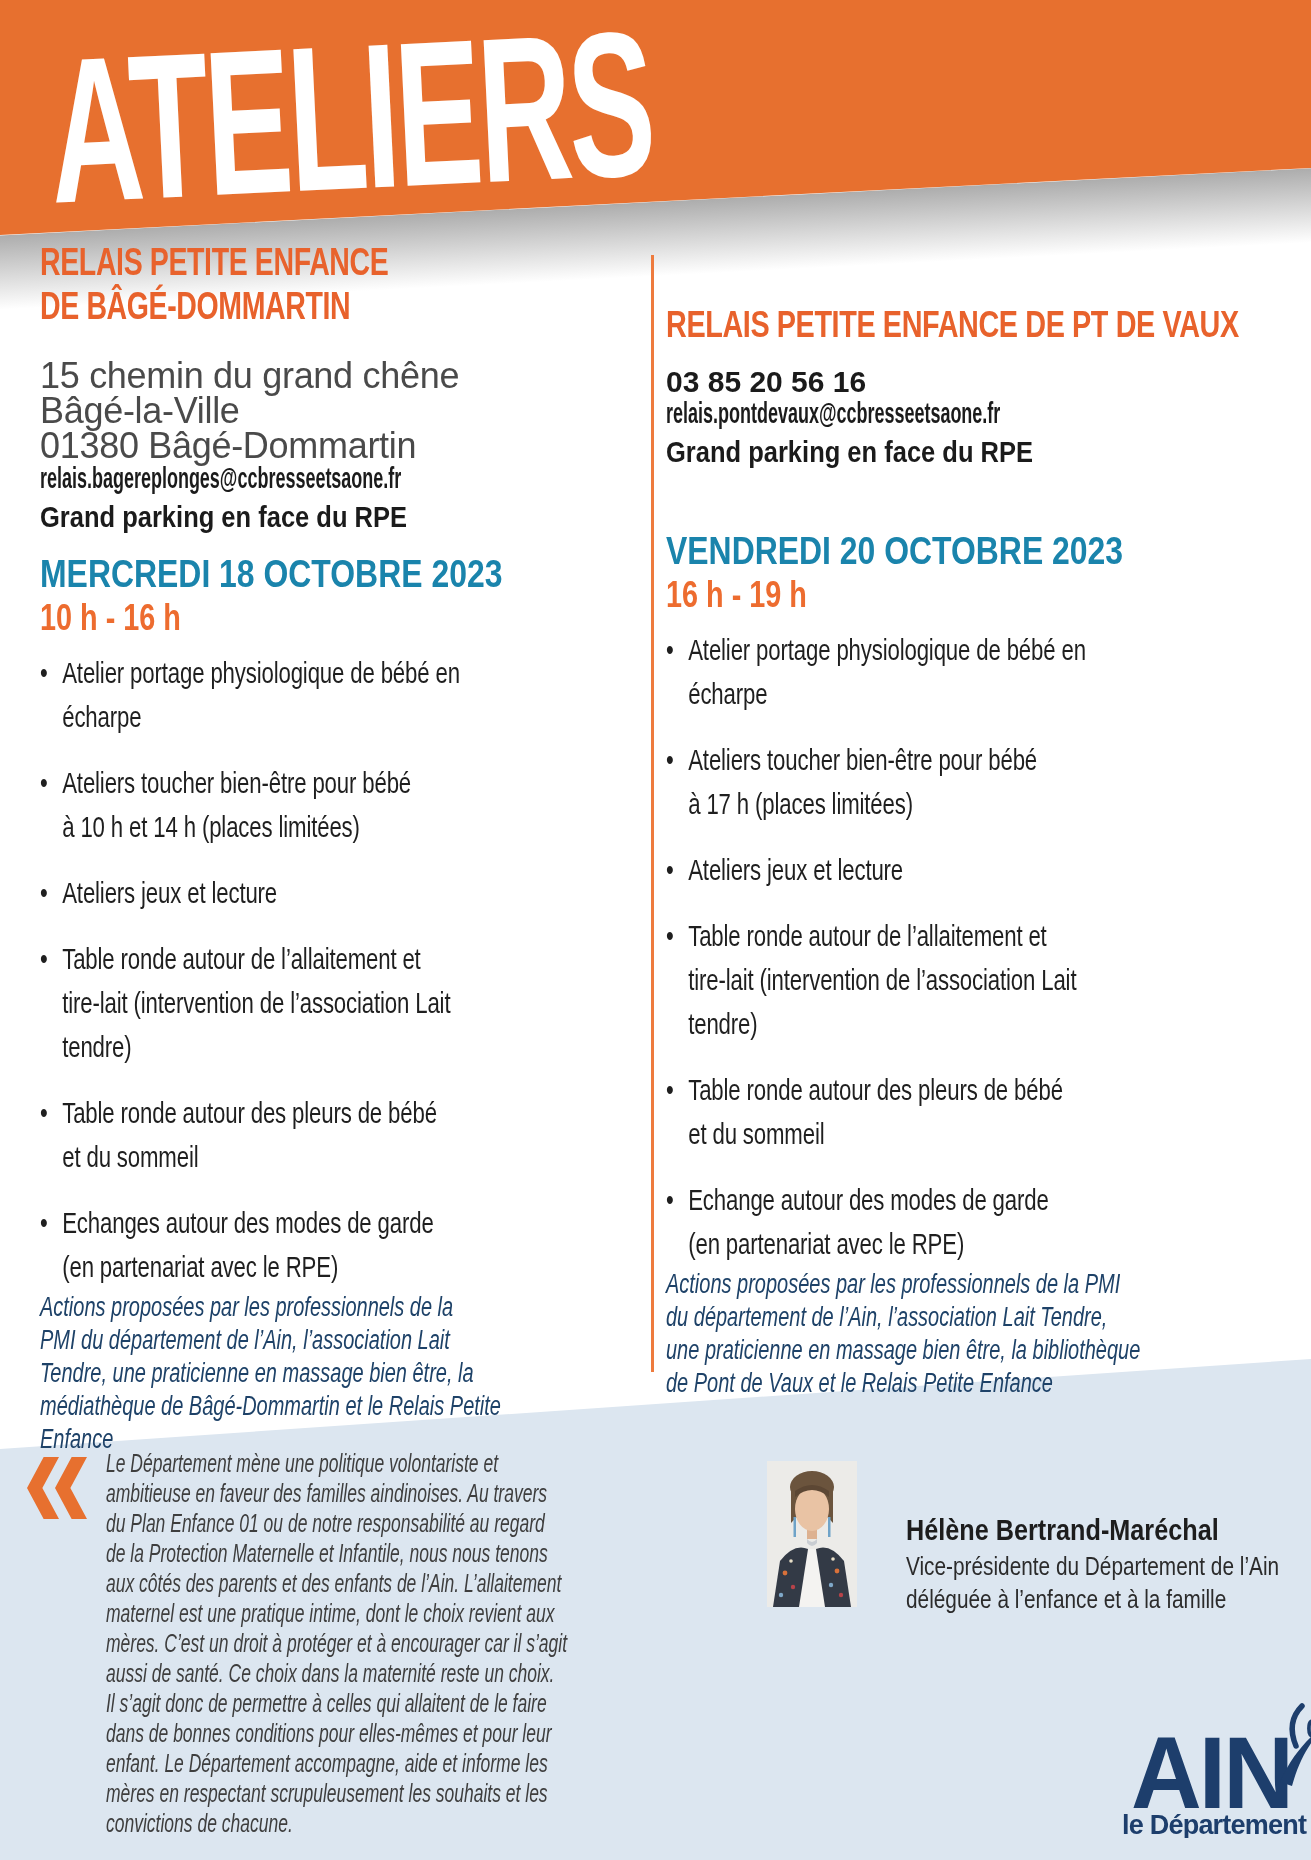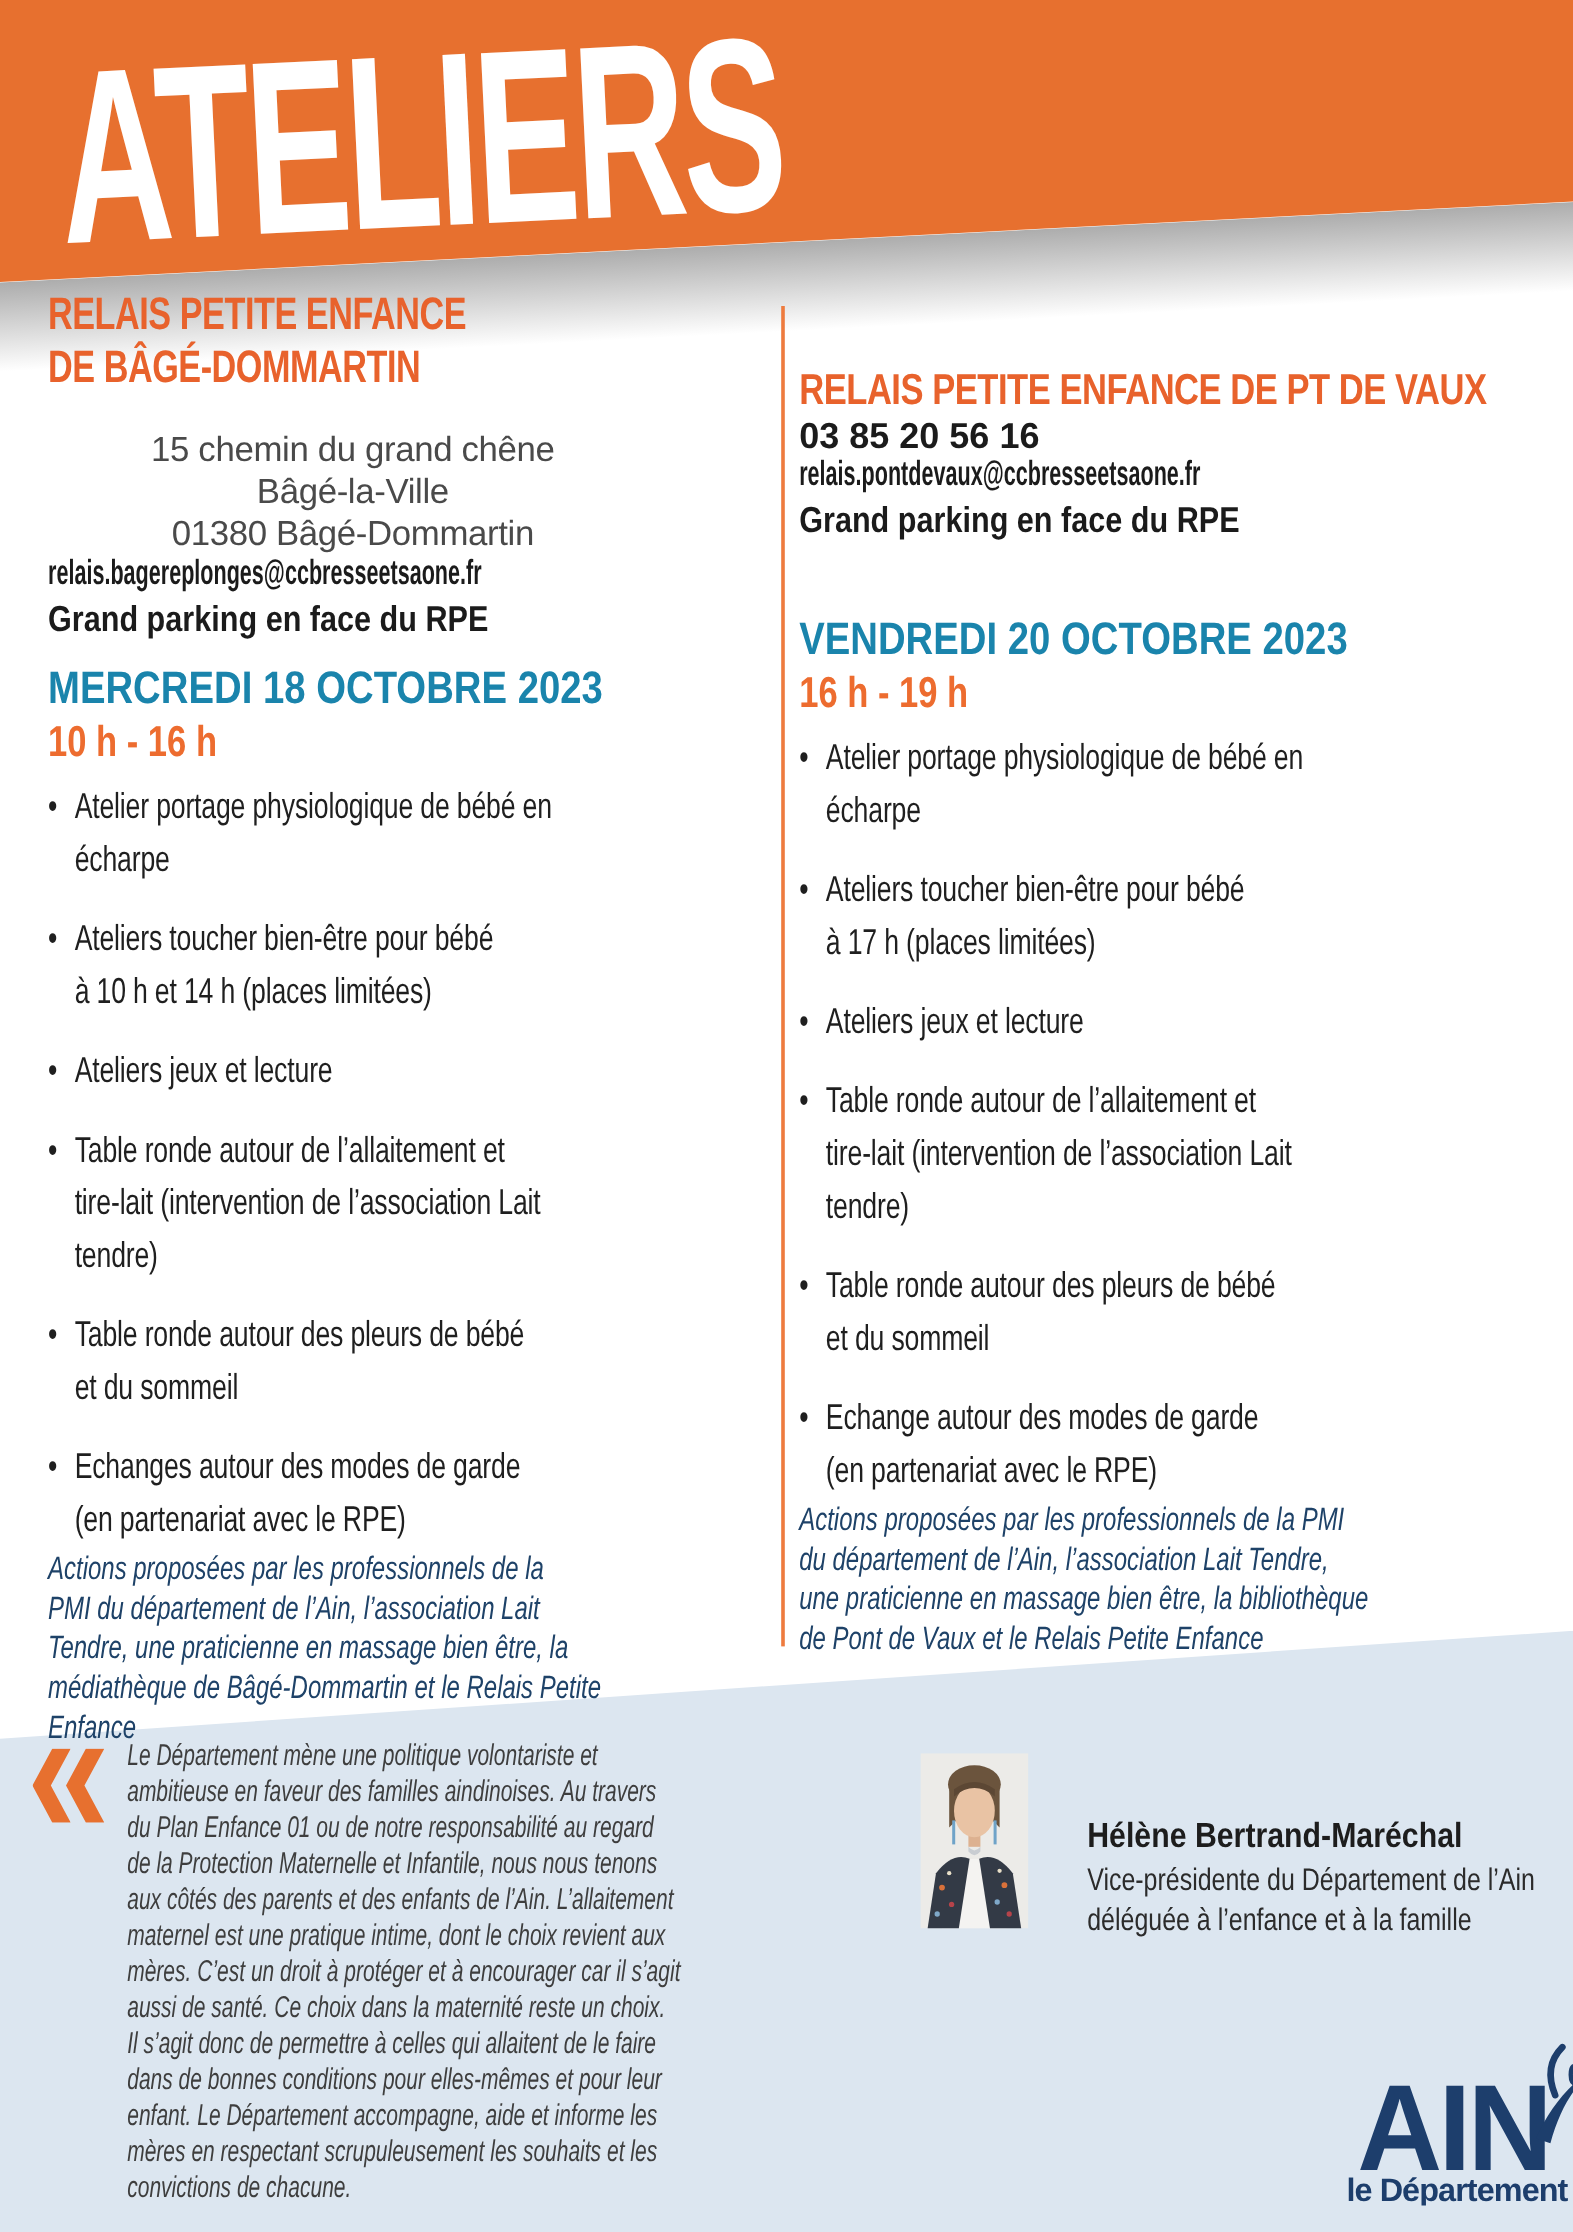--- a/index.html
+++ b/index.html
@@ -39,26 +39,26 @@
   .rpe-title{
     color:#E8622C;font-weight:bold;font-size:38px;line-height:44px;
     white-space:pre-line;letter-spacing:-.5px;
     transform:scaleX(0.75);transform-origin:0 0;width:134%;
   }
   .col-right .rpe-title{
     font-size:36px;line-height:46px;
     transform:scaleX(0.80);width:125%;
   }
   .address{
-    margin-top:30px;font-size:29px;line-height:35px;color:#4a4a4a;
-    white-space:pre-line;letter-spacing:-.3px;text-align:center;
+    margin-top:30px;font-size:36px;line-height:35px;color:#4a4a4a;
+    white-space:pre-line;letter-spacing:-.3px;
   }
   .col-right .address{margin-top:18px;}
   .phone{
-    margin-top:0;font-size:30px;line-height:32px;font-weight:bold;color:#1b1b1b;
+    margin-top:18px;font-size:30px;line-height:32px;font-weight:bold;color:#1b1b1b;
   }
   .email{
     font-size:29px;line-height:30px;font-weight:bold;color:#1b1b1b;
     transform:scaleX(0.62);transform-origin:0 0;width:162%;white-space:nowrap;
   }
   .parking{
     margin-top:6px;font-size:30px;line-height:36px;font-weight:bold;color:#1b1b1b;
     transform:scaleX(0.85);transform-origin:0 0;width:118%;
   }
   .session-date{

